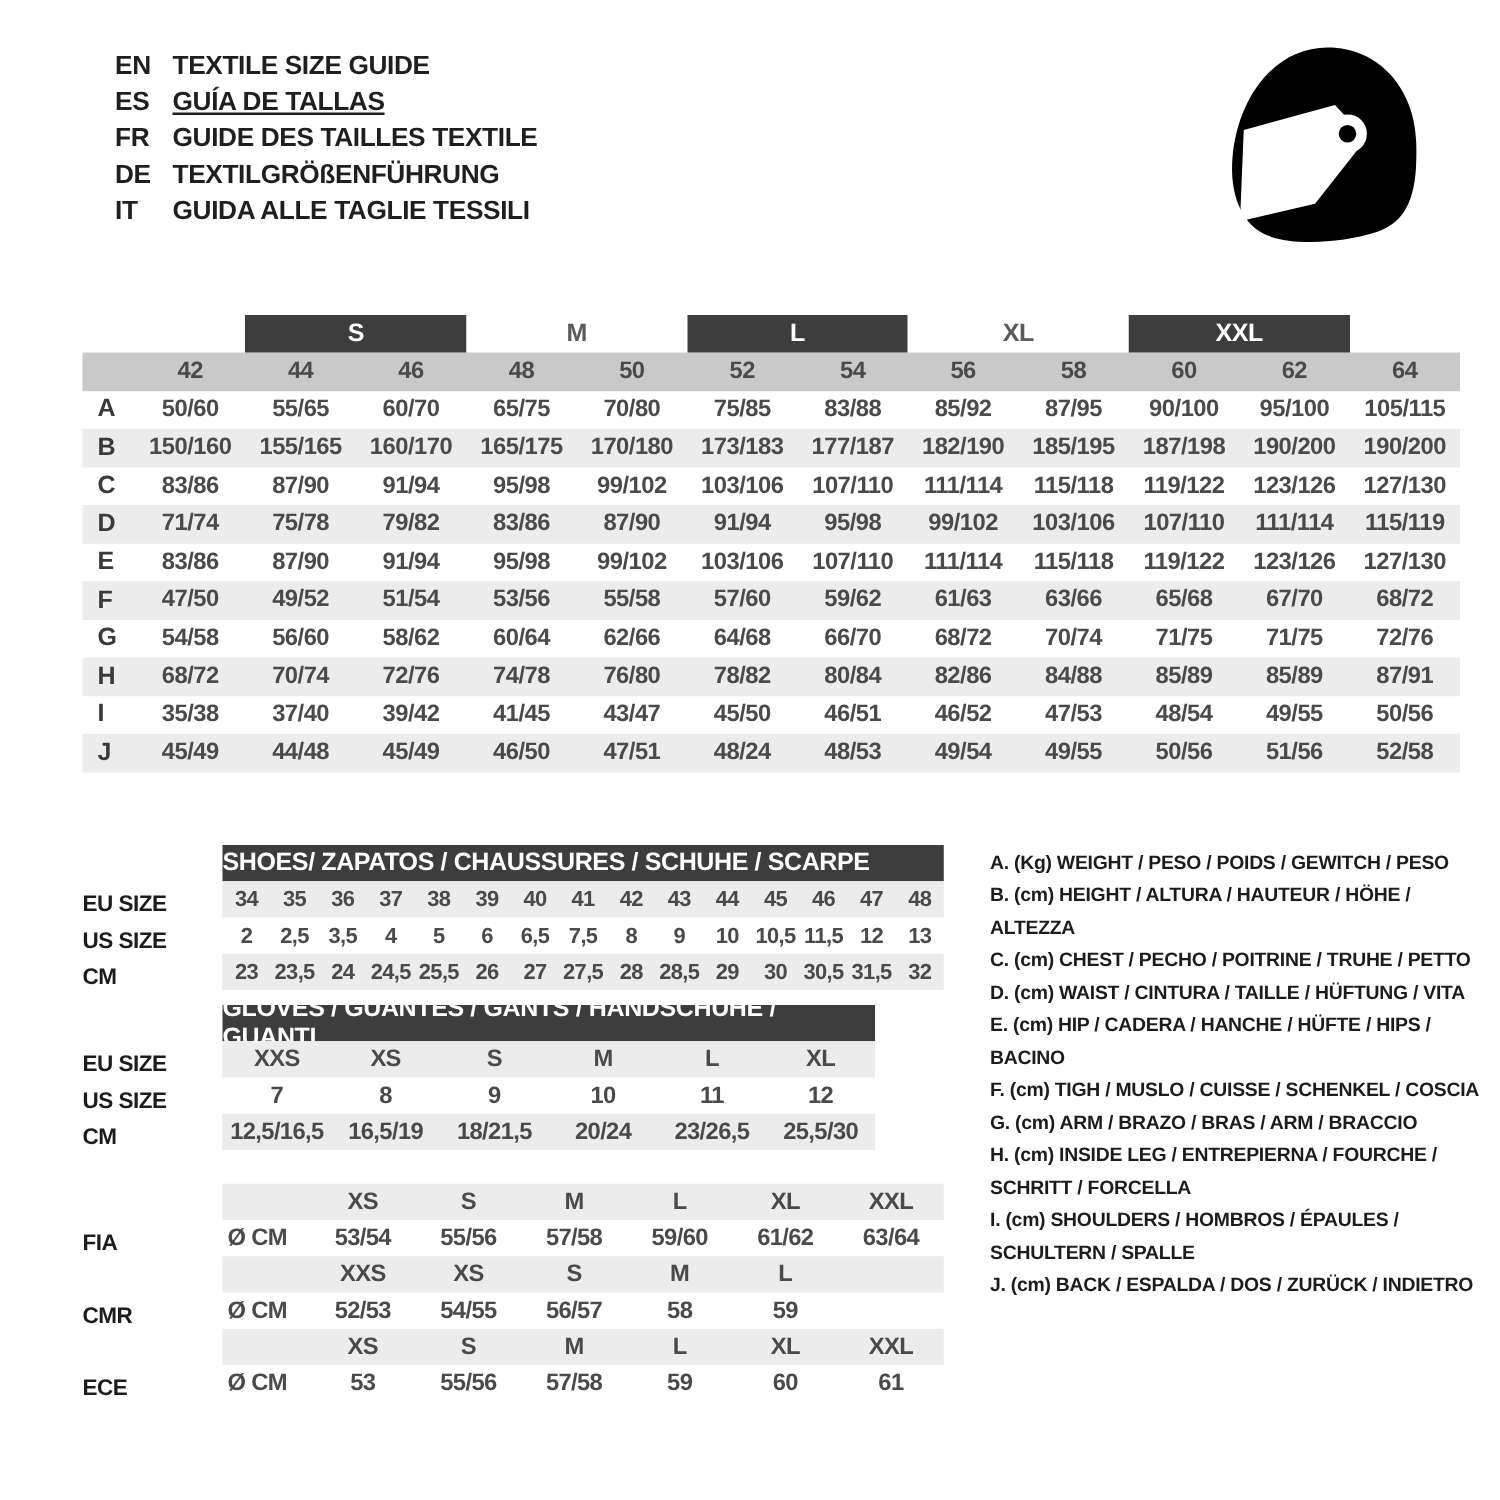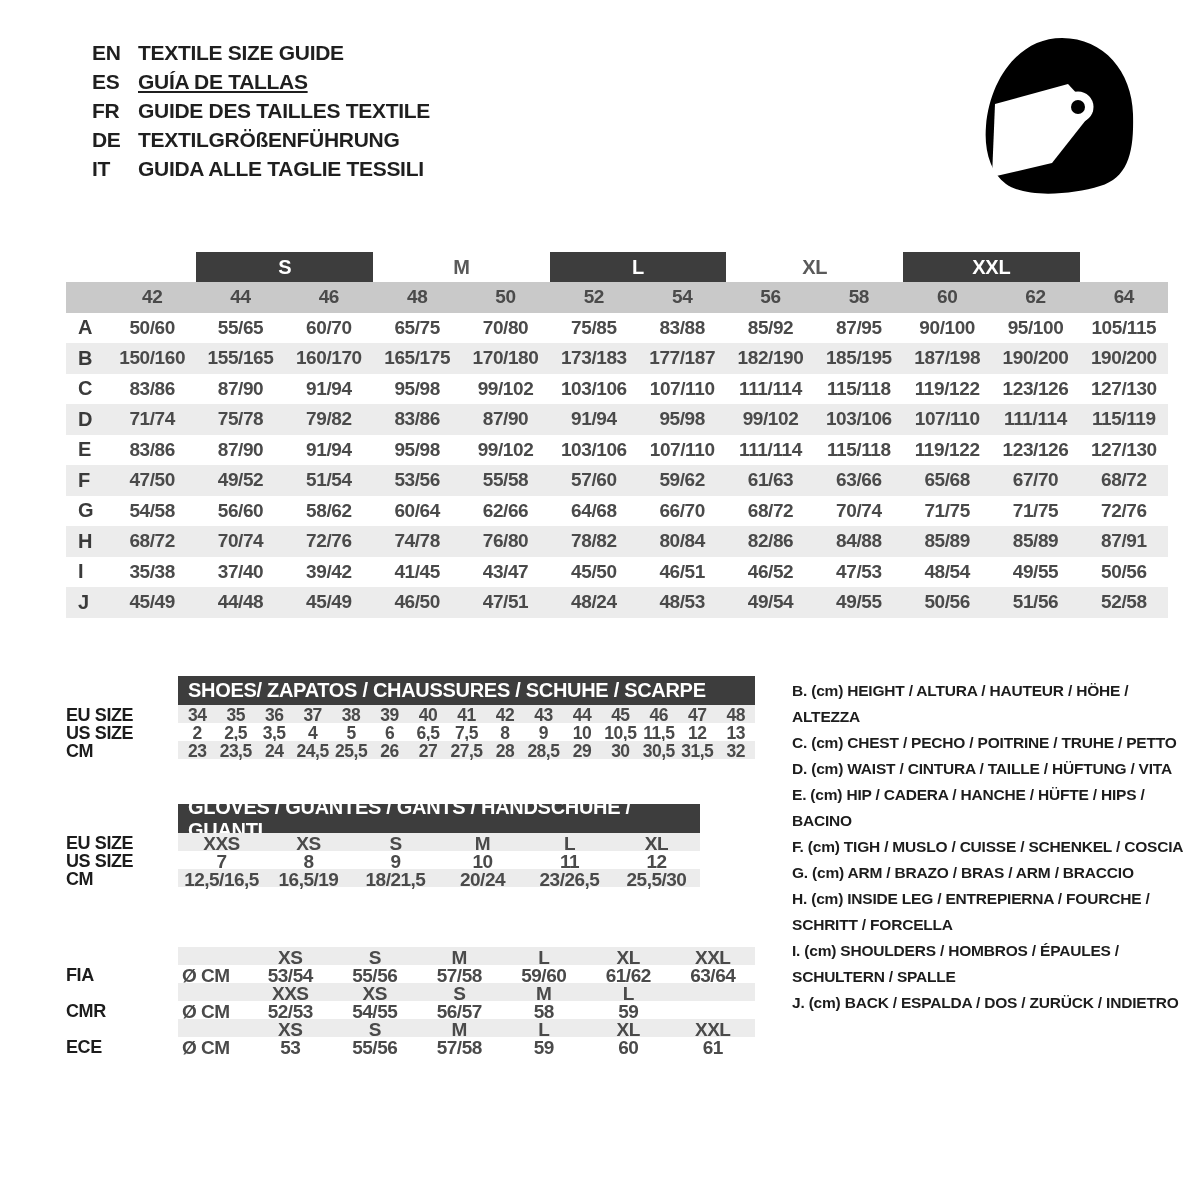--- a/index.html
+++ b/index.html
@@ -27,25 +27,25 @@
   .srow{height:30.5px;align-items:center;font-size:19px;color:#4a4a4a;letter-spacing:-0.4px}
   .srow.alt{background:#ececec}
   .row-letter{text-align:left;padding-left:12px;color:#3a3a3a;font-size:20px}
 
   
   .subtable{position:absolute;left:66px}
   #shoes{top:676px}
   #gloves{top:804px}
   #helmet{top:947px}
   .bar{height:29px;background:#3d3d3d;color:#fff;display:flex;align-items:center;
-       padding-left:10px;font-size:20px;letter-spacing:-0.3px;box-sizing:border-box;margin-left:112px}
+       font-size:20px;letter-spacing:-0.3px;box-sizing:border-box;margin-left:112px}
   #shoes .bar{width:577px}
   #gloves .bar{width:522px}
   #helmet .bar{width:462px}
-  .trow{display:flex;height:18px;align-items:flex-start}
+  .trow{display:flex;height:29px;align-items:flex-end}
   .outer-label{width:112px;flex:0 0 112px;font-size:18px;color:#1c1c1c;letter-spacing:-0.4px}
   .cells{display:grid;height:100%;align-items:center;text-align:center;
          font-size:19px;color:#4a4a4a;letter-spacing:-0.5px}
   .cells.gray{background:#ececec}
   #shoes .cells{width:577px;grid-template-columns:repeat(15,1fr);font-size:17.5px}
   #gloves .cells{width:522px;grid-template-columns:repeat(6,1fr)}
   #helmet .cells{width:577px;grid-template-columns:70px repeat(6,1fr)}
   #helmet .unit{text-align:left;padding-left:4px;box-sizing:border-box}
 
   
@@ -440,20 +440,21 @@
           <div>57/58</div>
           <div>59</div>
           <div>60</div>
           <div>61</div>
         </div>
       </div>
     </div>
 </div>
 
 <div id="legend">
+    <div class="legend-item">A. (Kg) WEIGHT / PESO / POIDS / GEWITCH / PESO</div>
     <div class="legend-item">B. (cm) HEIGHT / ALTURA / HAUTEUR / HÖHE / ALTEZZA</div>
     <div class="legend-item">C. (cm) CHEST / PECHO / POITRINE / TRUHE / PETTO</div>
     <div class="legend-item">D. (cm) WAIST / CINTURA / TAILLE / HÜFTUNG / VITA</div>
     <div class="legend-item">E. (cm) HIP / CADERA / HANCHE / HÜFTE / HIPS /  BACINO</div>
     <div class="legend-item">F. (cm) TIGH / MUSLO / CUISSE / SCHENKEL / COSCIA</div>
     <div class="legend-item">G. (cm) ARM  / BRAZO / BRAS / ARM / BRACCIO</div>
     <div class="legend-item">H. (cm) INSIDE LEG / ENTREPIERNA / FOURCHE / SCHRITT / FORCELLA</div>
     <div class="legend-item">I.  (cm) SHOULDERS / HOMBROS / ÉPAULES / SCHULTERN / SPALLE</div>
     <div class="legend-item">J. (cm) BACK / ESPALDA / DOS / ZURÜCK / INDIETRO</div>
   </div>

